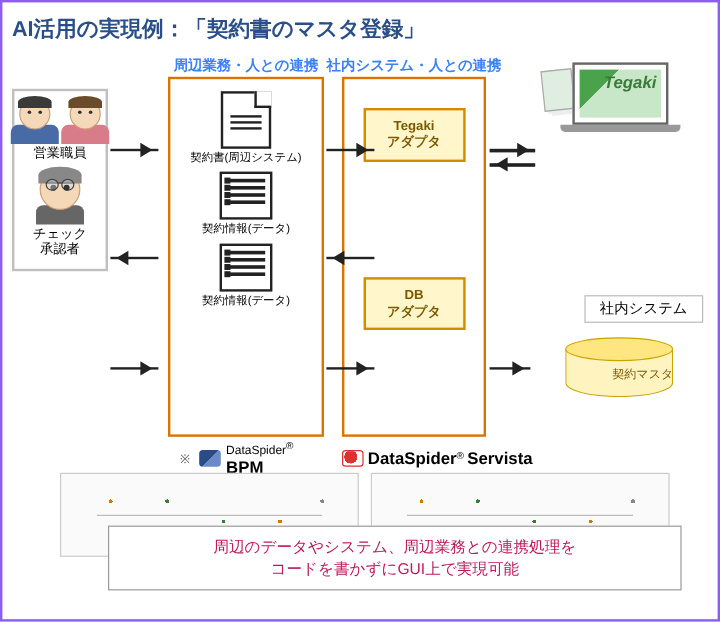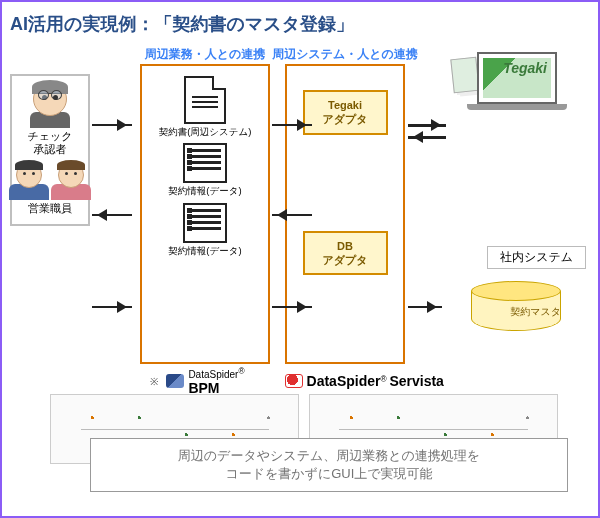--- a/index.html
+++ b/index.html
@@ -68,21 +68,21 @@
   .star{color:#555;margin-right:4px}
   .mini{position:absolute;left:40px;top:348px;right:40px;height:70px;display:flex;gap:10px}
   .mini-box{flex:1;border:1px solid #ccc;background:#fafafa;position:relative;overflow:hidden}
   .mini-box::before{content:"";position:absolute;inset:6px;background:
     radial-gradient(circle 4px at 15% 30%,#d97400 40%,transparent 41%),
     radial-gradient(circle 4px at 35% 30%,#3a7a3a 40%,transparent 41%),
     radial-gradient(circle 4px at 55% 60%,#3a7a3a 40%,transparent 41%),
     radial-gradient(circle 4px at 75% 60%,#d97400 40%,transparent 41%),
     radial-gradient(circle 4px at 90% 30%,#888 40%,transparent 41%),
     linear-gradient(90deg,transparent 10%,#bbb 10% 90%,transparent 90%) center/100% 1px no-repeat}
-  .caption{position:absolute;left:80px;right:30px;top:392px;border:1px solid #999;background:#fff;padding:8px;text-align:center;font-size:13px;color:#737373;line-height:1.4}
+  .caption{position:absolute;left:80px;right:30px;top:392px;border:1px solid #999;background:#fff;padding:8px;text-align:center;font-size:13px;color:#be185d;line-height:1.4}
   .footnote{position:absolute;left:8px;bottom:6px;font-size:10px;color:#666}
   
   .arr{position:absolute;height:2px;background:#222}
   .arr::after{content:"";position:absolute;right:-1px;top:-5px;border:6px solid transparent;border-left:10px solid #222}
   .arr.rev::after{right:auto;left:-1px;border:6px solid transparent;border-right:10px solid #222}
   .a1{left:82px;top:78px;width:40px}
   .a2{left:82px;top:168px;width:40px}.a2.rev{}
   .a3{left:82px;top:260px;width:40px}
   .b1{left:262px;top:78px;width:40px}
   .b2{left:262px;top:168px;width:40px}
@@ -98,46 +98,46 @@
 
 <div class="frame">
   <div class="title">AI活用の実現例：「契約書のマスタ登録」</div>
 
   <div class="content">
 
     <div class="globe"></div>
 
     <div class="actors">
       <div class="actor">
-        <div class="actor-icon">
-          <div class="face">
-              <div class="hair gray"></div>
-              <div class="glasses"></div>
-            </div>
-          <div class="body gray"></div>
-        </div>
-        <div class="actor-label" style="white-space:pre-line">チェック
-承認者</div>
-      </div>
-      <div class="actor">
         <div class="two">
           <div>
               <div class="face">
                 <div class="hair"></div>
               </div>
               <div class="body blue"></div>
             </div>
           <div>
               <div class="face">
                 <div class="hair brown"></div>
               </div>
               <div class="body pink"></div>
             </div>
         </div>
         <div class="actor-label">営業職員</div>
+      </div>
+      <div class="actor">
+        <div class="actor-icon">
+          <div class="face">
+              <div class="hair gray"></div>
+              <div class="glasses"></div>
+            </div>
+          <div class="body gray"></div>
+        </div>
+        <div class="actor-label" style="white-space:pre-line">チェック
+承認者</div>
       </div>
     </div>
 
     <div class="col col1">
       <div class="col-head">周辺業務・人との連携</div>
       <div>
         <div class="doc">
             <div class="doc-lines">
               <span></span>
               <span></span>
@@ -160,21 +160,21 @@
             <span></span>
             <span></span>
             <span></span>
             <span></span>
           </div>
         <div class="doc-label">契約情報(データ)</div>
       </div>
     </div>
 
     <div class="col col2">
-      <div class="col-head">周辺システム・人との連携</div>
+      <div class="col-head">社内システム・人との連携</div>
       <div class="adapter ad1" style="white-space:pre-line">Tegaki
 アダプタ</div>
       <div class="adapter ad2" style="white-space:pre-line">DB
 アダプタ</div>
     </div>
 
     <div class="cloud">
       <div class="laptop">
         <div class="papers"></div>
         <div class="screen">

